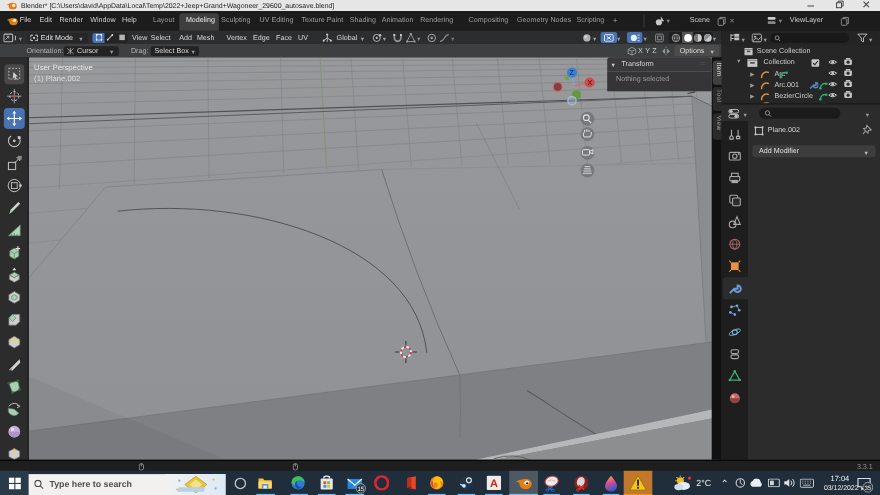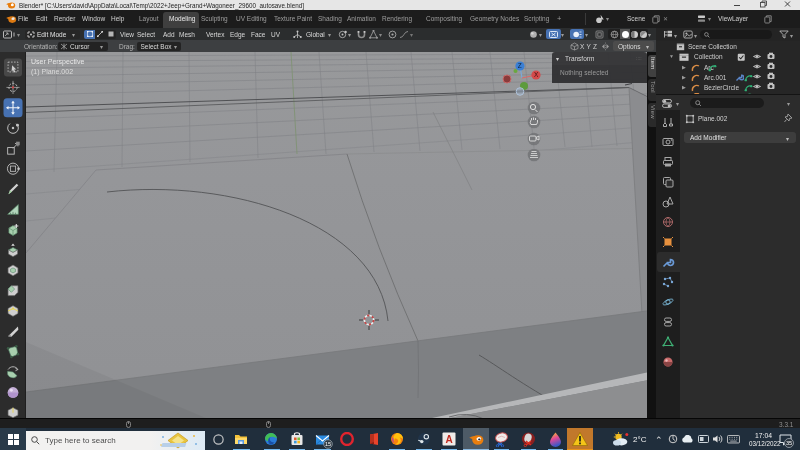--- a/index.html
+++ b/index.html
@@ -769,21 +769,21 @@
         <rect x="6" y="0" width="5" height="5" fill="#fff"></rect>
         <rect x="0" y="6" width="5" height="5" fill="#fff"></rect>
         <rect x="6" y="6" width="5" height="5" fill="#fff"></rect>
       </svg>
   
   <div class="abs" style="left:26px;top:2.5px;width:179px;height:19.5px;background:#f2f1f0;"></div>
   <svg class="abs" style="left:31px;top:8px" width="9" height="9" viewBox="0 0 9 9">
         <circle cx="3.5" cy="3.5" r="2.8" fill="none" stroke="#4a4a4a" stroke-width="1"></circle>
         <path d="M5.7,5.7 L8.2,8.2" stroke="#4a4a4a" stroke-width="1"></path>
       </svg>
-  <div class="txt" style="left:45px;top:8px;font-size:8px;color:#4e4e4e;">Type here to search</div>
+  <div class="txt" style="left:45px;top:8px;font-size:8px;color:#4e4e4e;font-weight:bold;">Type here to search</div>
   
   <div class="abs" style="left:150px;top:2.5px;width:55px;height:19.5px;background:linear-gradient(90deg,#f2f1f0,#dceaf5);"></div>
   <svg class="abs" style="left:158px;top:4px" width="42" height="17" viewBox="0 0 42 17">
     <polygon points="20,1 30,8.5 20,16 10,8.5" fill="#e8c53f" stroke="#c89a20" stroke-width="0.7"></polygon>
     <polygon points="20,4 26,8.5 20,13 14,8.5" fill="#f5e38a"></polygon>
     <rect x="8" y="11" width="24" height="4" fill="#b8cfe8" transform="skewX(-18)"></rect>
     <circle cx="5" cy="5" r="1" fill="#7ab0e0"></circle>
         <circle cx="36" cy="4" r="1" fill="#e8b840"></circle>
         <circle cx="38" cy="12" r="1" fill="#7ab0e0"></circle>
         <circle cx="3" cy="13" r="0.8" fill="#e8b840"></circle>

